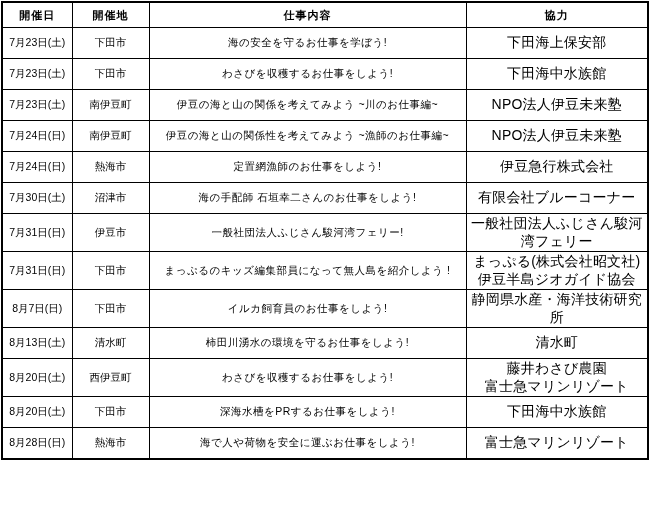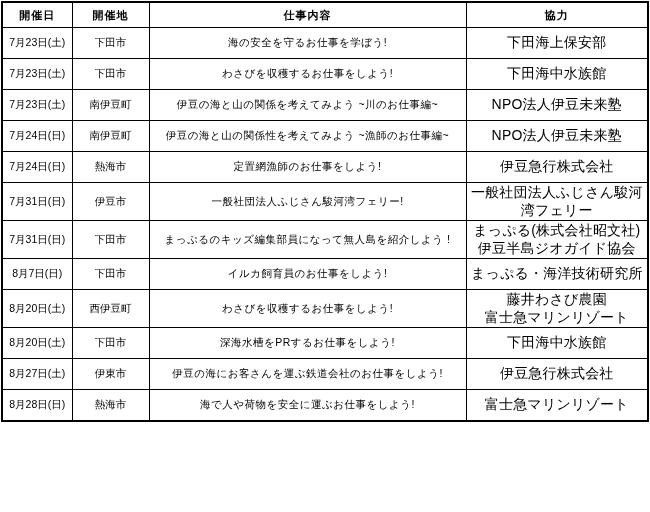--- a/index.html
+++ b/index.html
@@ -97,57 +97,63 @@
         <td class="cell-job">伊豆の海と山の関係性を考えてみよう ~漁師のお仕事編~</td>
         <td class="cell-partner">NPO法人伊豆未来塾</td>
       </tr>
       <tr>
         <td class="cell-date">7月24日(日)</td>
         <td class="cell-place">熱海市</td>
         <td class="cell-job">定置網漁師のお仕事をしよう!</td>
         <td class="cell-partner">伊豆急行株式会社</td>
       </tr>
       <tr>
+        <td class="cell-date">7月30日(土)</td>
+        <td class="cell-place">沼津市</td>
+        <td class="cell-job">海の手配師 石垣幸二さんのお仕事をしよう!</td>
+        <td class="cell-partner">有限会社ブルーコーナー</td>
+      </tr>
+      <tr>
         <td class="cell-date">7月31日(日)</td>
         <td class="cell-place">伊豆市</td>
         <td class="cell-job">一般社団法人ふじさん駿河湾フェリー!</td>
         <td class="cell-partner">一般社団法人ふじさん駿河湾フェリー</td>
       </tr>
       <tr>
         <td class="cell-date">7月31日(日)</td>
         <td class="cell-place">下田市</td>
         <td class="cell-job">まっぷるのキッズ編集部員になって無人島を紹介しよう !</td>
         <td class="cell-partner">まっぷる(株式会社昭文社)
 伊豆半島ジオガイド協会</td>
       </tr>
       <tr>
         <td class="cell-date">8月7日(日)</td>
         <td class="cell-place">下田市</td>
         <td class="cell-job">イルカ飼育員のお仕事をしよう!</td>
-        <td class="cell-partner">まっぷる・海洋技術研究所</td>
+        <td class="cell-partner">静岡県水産・海洋技術研究所</td>
+      </tr>
+      <tr>
+        <td class="cell-date">8月13日(土)</td>
+        <td class="cell-place">清水町</td>
+        <td class="cell-job">柿田川湧水の環境を守るお仕事をしよう!</td>
+        <td class="cell-partner">清水町</td>
       </tr>
       <tr>
         <td class="cell-date">8月20日(土)</td>
         <td class="cell-place">西伊豆町</td>
         <td class="cell-job">わさびを収穫するお仕事をしよう!</td>
         <td class="cell-partner">藤井わさび農園
 富士急マリンリゾート</td>
       </tr>
       <tr>
         <td class="cell-date">8月20日(土)</td>
         <td class="cell-place">下田市</td>
         <td class="cell-job">深海水槽をPRするお仕事をしよう!</td>
         <td class="cell-partner">下田海中水族館</td>
       </tr>
       <tr>
-        <td class="cell-date">8月27日(土)</td>
-        <td class="cell-place">伊東市</td>
-        <td class="cell-job">伊豆の海にお客さんを運ぶ鉄道会社のお仕事をしよう!</td>
-        <td class="cell-partner">伊豆急行株式会社</td>
-      </tr>
-      <tr>
         <td class="cell-date">8月28日(日)</td>
         <td class="cell-place">熱海市</td>
         <td class="cell-job">海で人や荷物を安全に運ぶお仕事をしよう!</td>
         <td class="cell-partner">富士急マリンリゾート</td>
       </tr>
     </tbody>
 </table>
 
 </body></html>

